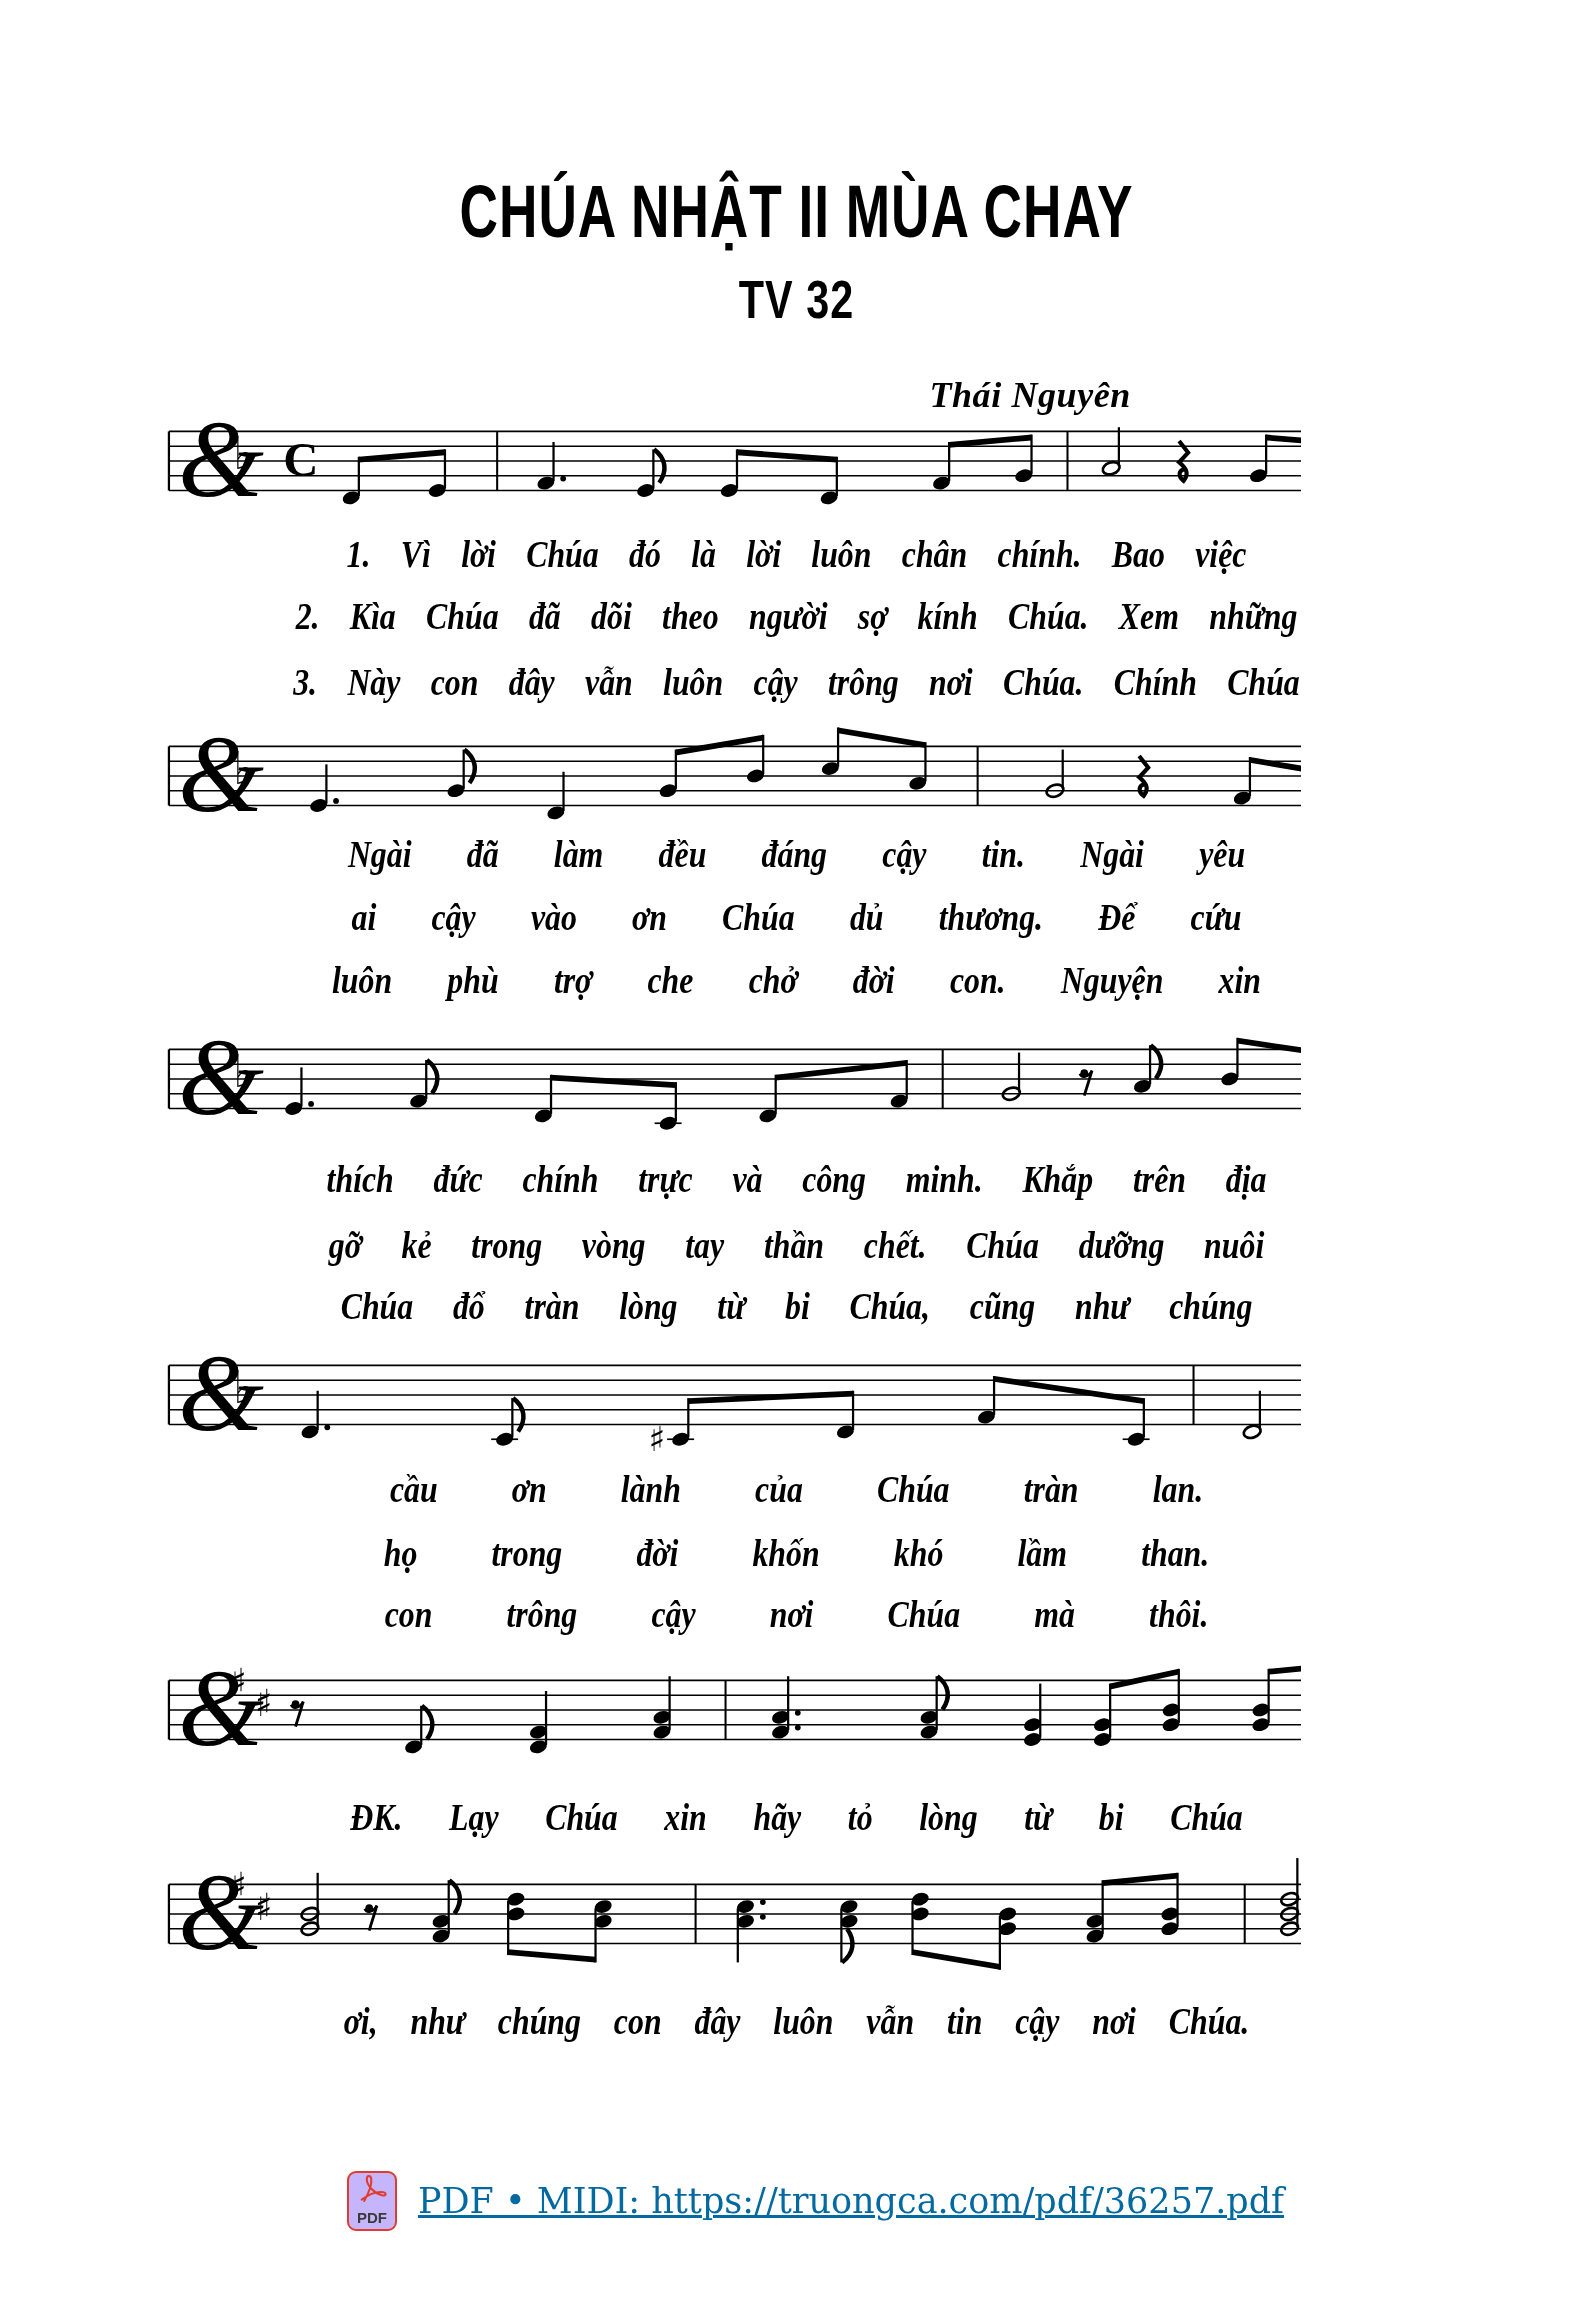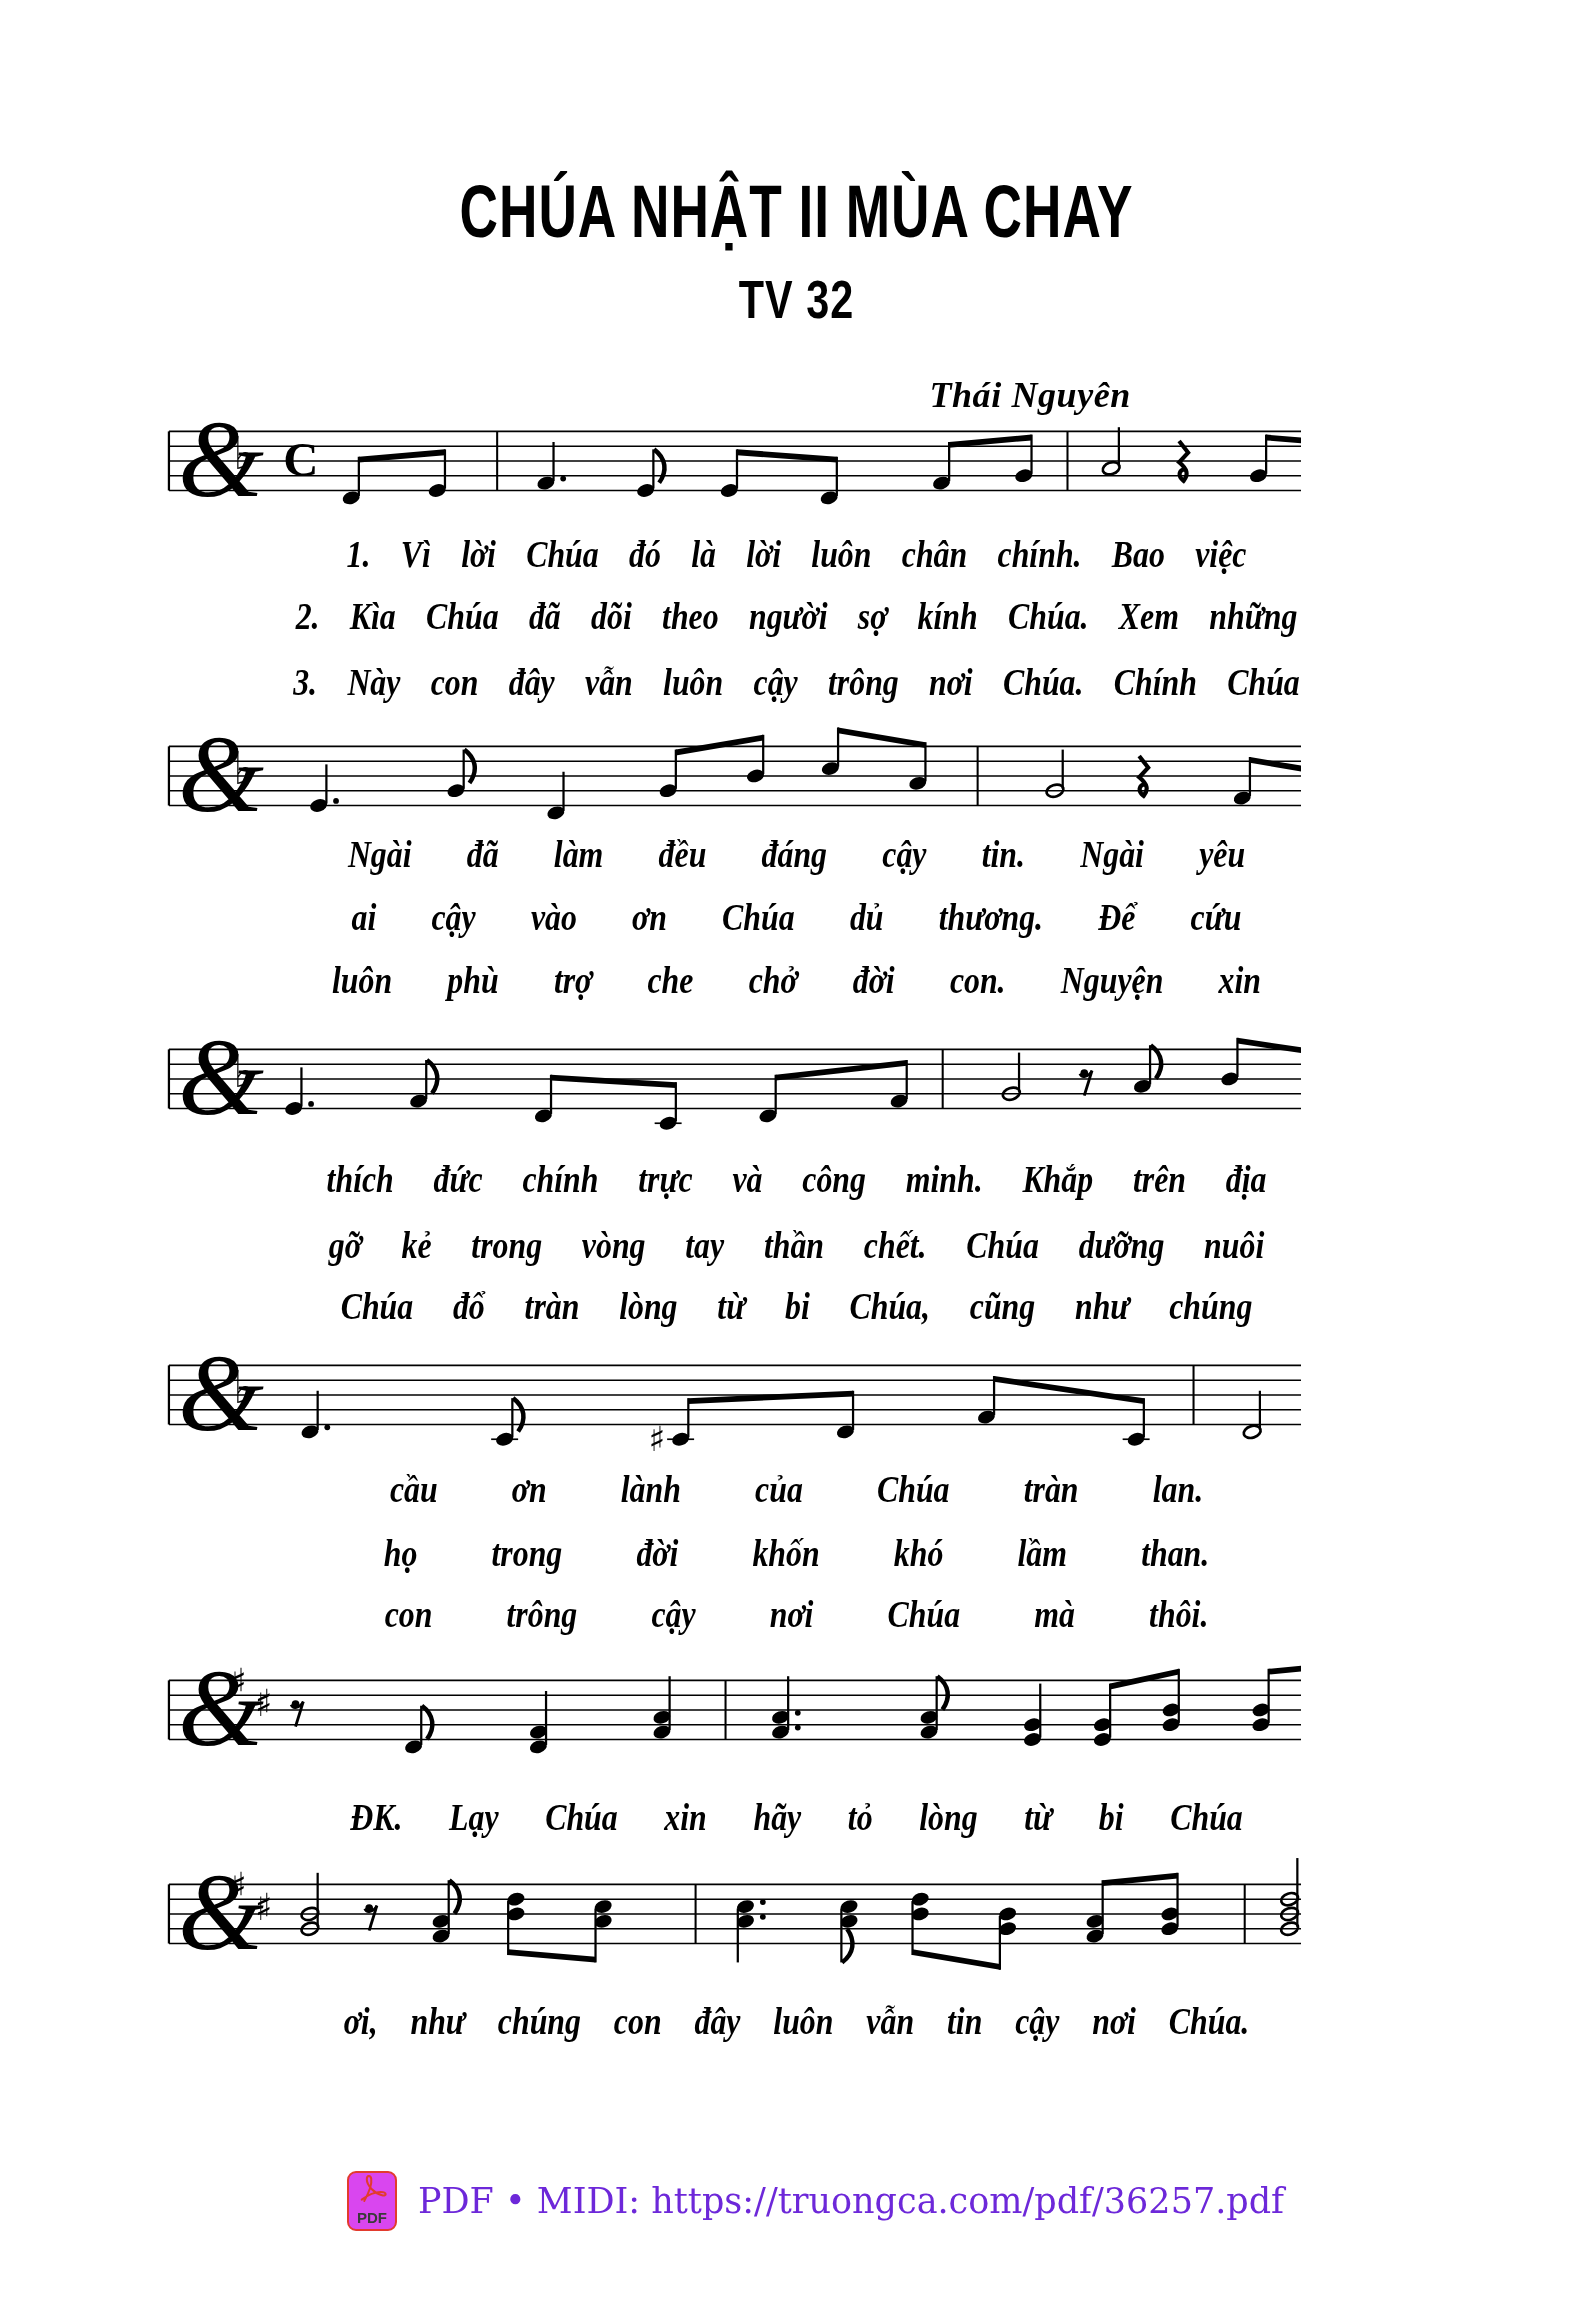--- a/index.html
+++ b/index.html
@@ -11,26 +11,26 @@
   .subtitle{position:absolute;top:269px;left:0;width:1593px;text-align:center;
          font:700 53px "Liberation Sans",sans-serif;line-height:61px;
          transform:scaleX(.78);letter-spacing:1.3px;}
   .composer{position:absolute;top:374px;right:170px;
          font:italic 700 36px "Liberation Serif",serif;letter-spacing:0.6px;margin-left:7px;}
   .lyric{position:absolute;left:0;width:1593px;text-align:center;height:59px;line-height:59px;
          font:italic 700 37px "Liberation Serif",serif;transform:scaleX(.86);white-space:nowrap;}
   .staff-sys{position:absolute;left:161px;width:1269px;height:167px;}
   .staff-sys svg{display:block;}
   #footer-icon{position:absolute;left:347px;top:2171px;width:50px;height:60px;
-         border:2.6px solid #e23b2e;border-radius:9px;background:#d946ef;box-sizing:border-box;
+         border:2.6px solid #e23b2e;border-radius:9px;background:#c4b5fd;box-sizing:border-box;
          text-align:center;}
   #footer-icon .pdf-label{position:absolute;bottom:2.6px;left:0;width:100%;
          font:700 15px "Liberation Sans",sans-serif;color:#3a3a3a;letter-spacing:0;}
   #footer-text{position:absolute;left:418px;top:2181px;
-         font:400 35px "DejaVu Serif",serif;color:#6d28d9;white-space:nowrap;}
+         font:400 35px "DejaVu Serif",serif;color:#0369a1;white-space:nowrap;text-decoration:underline;}
 </style>
 </head>
 <body>
 
 <div id="page">
   <div class="title">CHÚA NHẬT II MÙA CHAY</div>
   <div class="subtitle">TV 32</div>
   <div class="composer">Thái Nguyên</div>
 
   <div id="staves-root">

